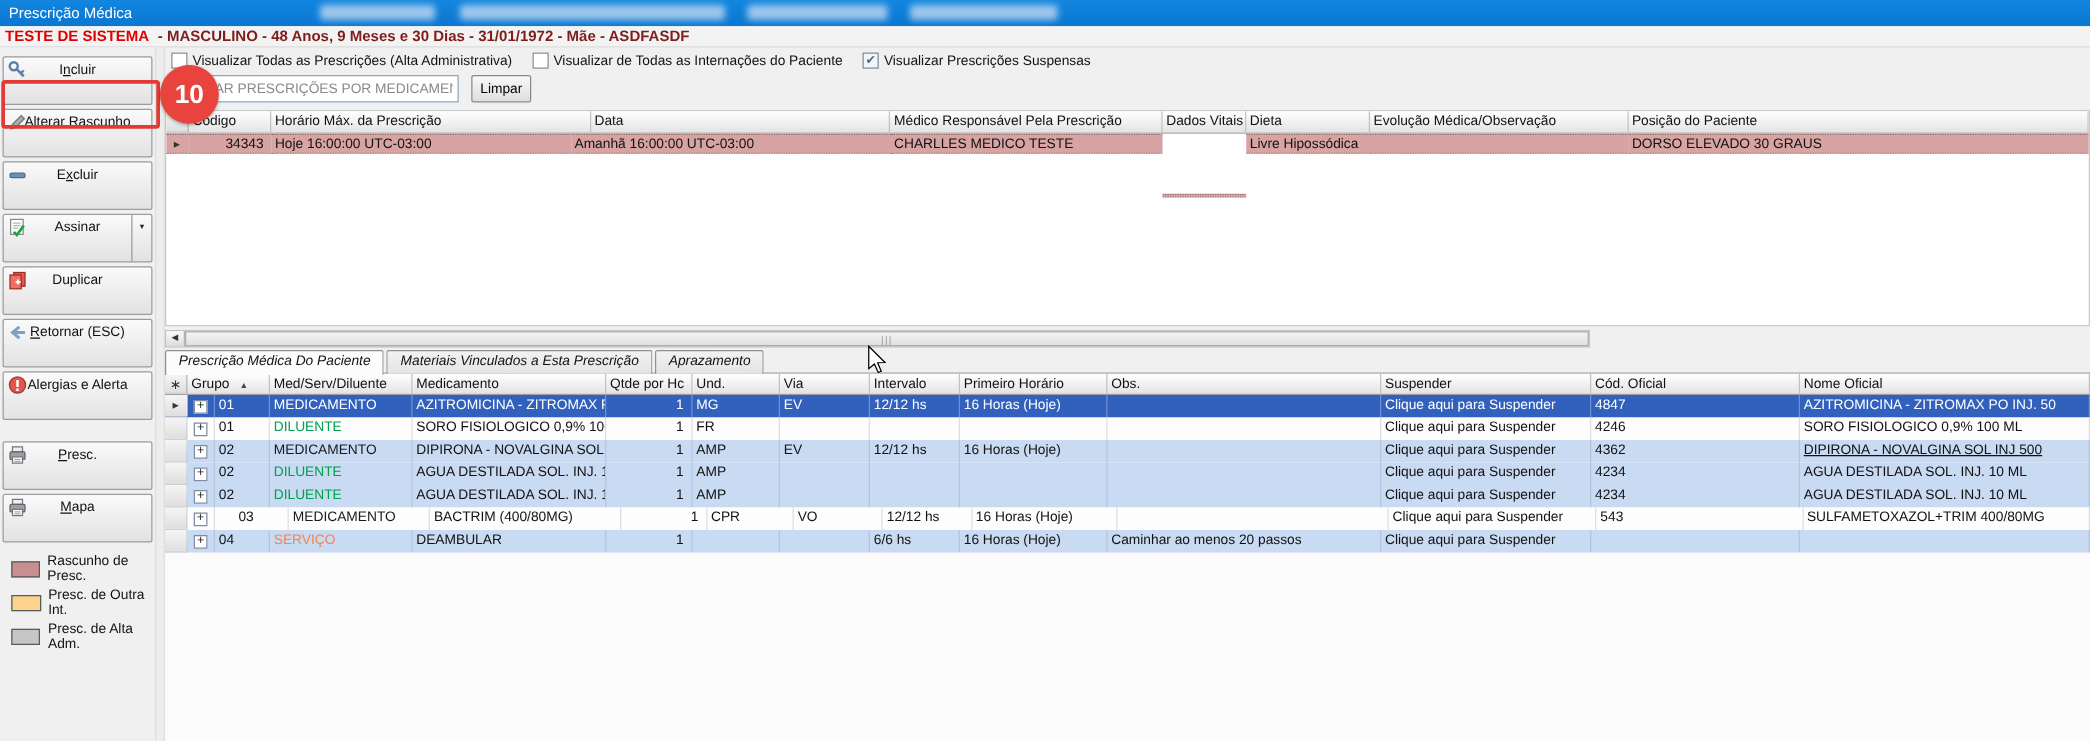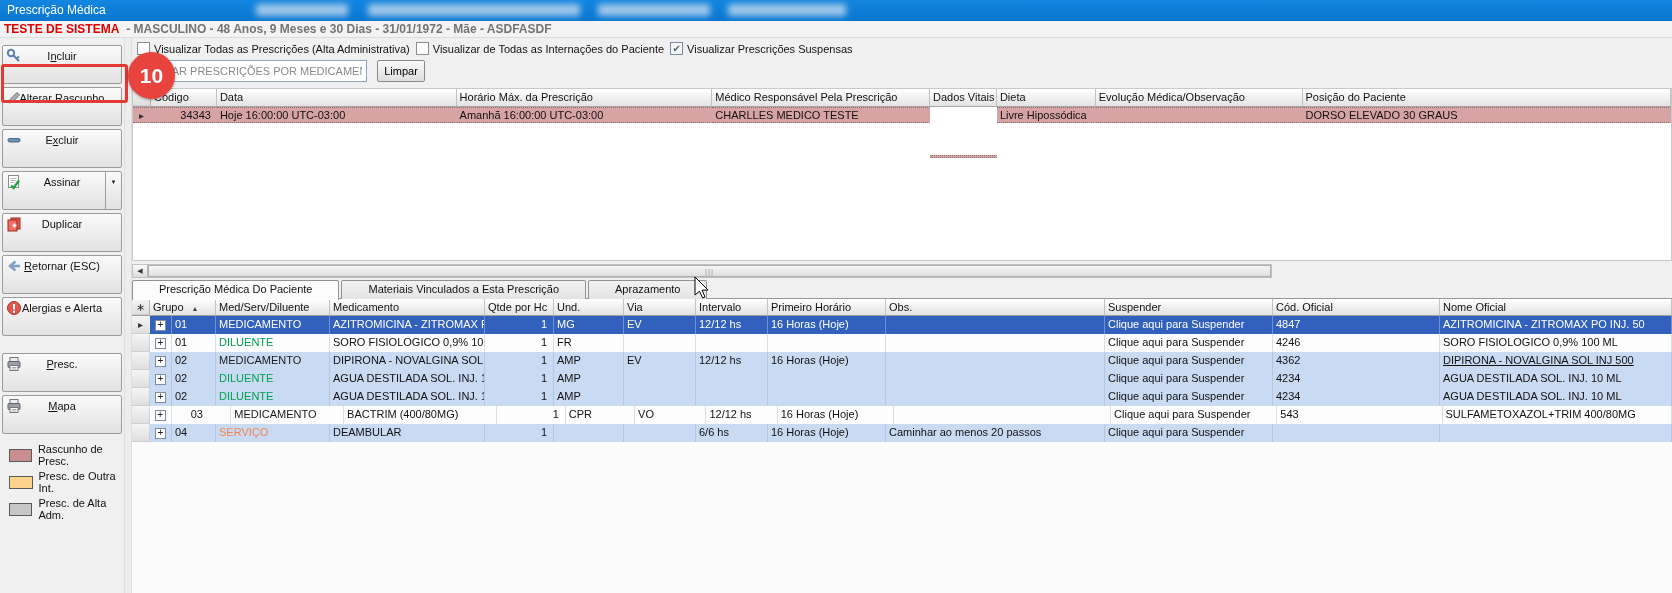--- a/index.html
+++ b/index.html
@@ -11,21 +11,21 @@
             background:linear-gradient(#1286e0,#0a76cf);}
   .titlebar .apptitle{position:absolute;left:7px;top:3px;color:#fff;font-size:12px;white-space:nowrap;}
   .blurblob{position:absolute;top:4px;height:12px;border-radius:2px;
             background:rgba(195,218,240,.8);filter:blur(3px);}
 
   
   .patientbar{position:absolute;left:0;top:21px;width:1672px;height:17px;background:#f3f3f3;
               border-bottom:1px solid #dcdcdc;font-size:12px;font-weight:bold;line-height:16px;
               padding-left:4px;box-sizing:border-box;white-space:nowrap;}
   .pname{color:#e10000;}
-  .pdetails{color:#737373;margin-left:4px;}
+  .pdetails{color:#7f1d1d;margin-left:4px;}
 
   
   .sidebar{position:absolute;left:0;top:38px;width:124px;height:555px;background:#f0f0f0;
            padding-top:7px;box-sizing:border-box;}
   .sb-btn{position:relative;height:39px;margin:0 2px 3px 2px;box-sizing:border-box;
           background:linear-gradient(#fafafa,#e2e2e2);border:1px solid #9b9b9b;border-radius:2px;
           line-height:20px;text-align:center;cursor:default;}
   .sb-lbl{display:inline-block;max-width:96px;white-space:nowrap;}
   .sb-ico{position:absolute;left:3px;top:2px;width:16px;height:16px;}
   .sb-ico svg{display:block;}
@@ -34,21 +34,21 @@
   .sb-gap{height:14px;}
   .legend{margin-top:9px;padding-left:9px;}
   .leg-row{display:flex;align-items:center;margin-bottom:3px;}
   .leg-sw{width:26px;height:13px;border:1px solid #5a5a5a;margin-right:6px;box-sizing:border-box;}
   .splitter{position:absolute;left:124px;top:38px;width:8px;height:555px;background:#ededed;
             border-left:1px solid #dedede;border-right:1px solid #dedede;box-sizing:border-box;}
 
   
   .main{position:absolute;left:132px;top:38px;width:1540px;height:555px;}
 
-  .cbrow{position:absolute;left:5px;top:3px;height:15px;display:flex;gap:6px;align-items:center;white-space:nowrap;}
+  .cbrow{position:absolute;left:5px;top:3px;height:15px;display:flex;gap:16px;align-items:center;white-space:nowrap;}
   .cb{display:inline-flex;align-items:center;gap:4px;}
   .cbbox{width:13px;height:13px;background:#fff;border:1px solid #8d8d8d;box-sizing:border-box;
          font-size:10px;line-height:11px;text-align:center;color:#5a6574;}
   .cbbox.checked{background:#f2f6fa;border-color:#7d8da0;}
 
   .searchrow{position:absolute;left:5px;top:22px;height:22px;}
   .search{position:absolute;left:0;top:0;width:230px;height:22px;border:1px solid #8da4bd;background:#fff;
           font-family:"Liberation Sans",sans-serif;font-size:11px;color:#777;padding:0 4px;box-sizing:border-box;}
   .search::placeholder{color:#8a8a8a;}
   .clearbtn{position:absolute;left:240px;top:0;width:48px;height:22px;box-sizing:border-box;
@@ -74,23 +74,23 @@
   .hscroll{position:absolute;left:0;top:226px;width:1140px;height:14px;background:#eaeaea;
            border:1px solid #c2c2c2;box-sizing:border-box;display:flex;}
   .sc-btn{width:14px;height:12px;background:linear-gradient(#fafafa,#dcdcdc);border-right:1px solid #b5b5b5;
           font-size:7px;line-height:12px;text-align:center;color:#333;}
   .sc-thumb{flex:1;background:linear-gradient(#f6f6f6,#dfdfdf);border:1px solid #aeaeae;box-sizing:border-box;position:relative;}
   .sc-grip{position:absolute;left:50%;top:2px;transform:translateX(-50%);color:#9a9a9a;font-size:8px;
            line-height:8px;letter-spacing:1px;}
 
   
   .tabs{position:absolute;left:0;top:242px;height:19px;display:flex;z-index:2;}
-  .tab{margin-right:2px;padding:0 26px;line-height:17px;height:18px;white-space:nowrap;
+  .tab{margin-right:2px;padding:0 10px;line-height:17px;height:18px;white-space:nowrap;
        border:1px solid #919191;border-bottom:none;border-radius:2px 2px 0 0;
-       background:linear-gradient(#f2f2f2,#e4e4e4);}
+       background:linear-gradient(#f2f2f2,#e4e4e4);font-style:italic;}
   .tab.active{background:#fcfcfc;height:19px;}
 
   .pane{position:absolute;left:0;top:260px;width:1540px;height:295px;background:#fbfbfb;
         border-top:1px solid #989898;box-sizing:border-box;z-index:1;}
 
   
   .b-hrow{display:flex;height:16px;background:linear-gradient(#ffffff,#e3e3e3);border-bottom:1px solid #a0a0a0;}
   .b-row{display:flex;height:18px;line-height:17px;}
   .b-row>span{box-sizing:border-box;padding:0 3px;white-space:nowrap;overflow:hidden;
               border-right:1px solid rgba(125,148,180,.28);}
@@ -230,22 +230,22 @@
 
     <div class="searchrow">
       <input class="search" type="text" placeholder="FILTRAR PRESCRIÇÕES POR MEDICAMENTO..." style="">
       <button class="clearbtn">Limpar</button>
     </div>
 
     <div class="topgrid">
       <div class="g-hrow">
           <span class="g-hcell ind" style="width: 18px;"></span>
           <span class="g-hcell" style="width: 66px;">Código</span>
+          <span class="g-hcell" style="width: 256px;">Horário Máx. da Prescrição</span>
           <span class="g-hcell" style="width: 240px;">Data</span>
-          <span class="g-hcell" style="width: 256px;">Horário Máx. da Prescrição</span>
           <span class="g-hcell" style="width: 218px;">Médico Responsável Pela Prescrição</span>
           <span class="g-hcell" style="width: 67px;">Dados Vitais</span>
           <span class="g-hcell" style="width: 99px;">Dieta</span>
           <span class="g-hcell" style="width: 207px;">Evolução Médica/Observação</span>
           <span class="g-hcell" style="width: 369px;">Posição do Paciente</span>
         </div>
       <div>
           <div class="t-row rascunho">
             <span class="t-cell ind" style="width: 18px;"><span class="indarrow">▸</span></span>
             <span class="t-cell num" style="width: 66px;">34343</span>

